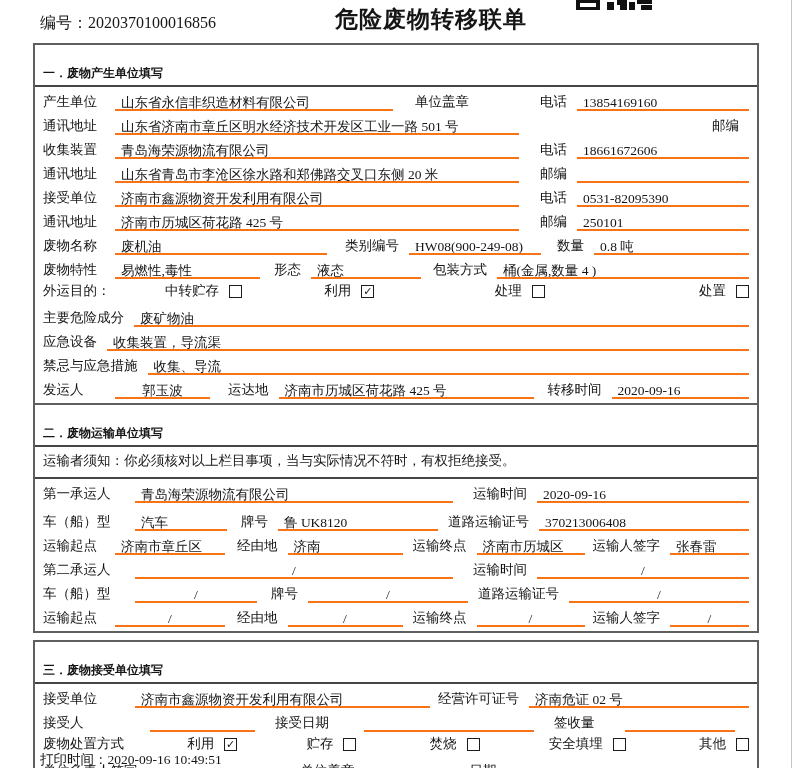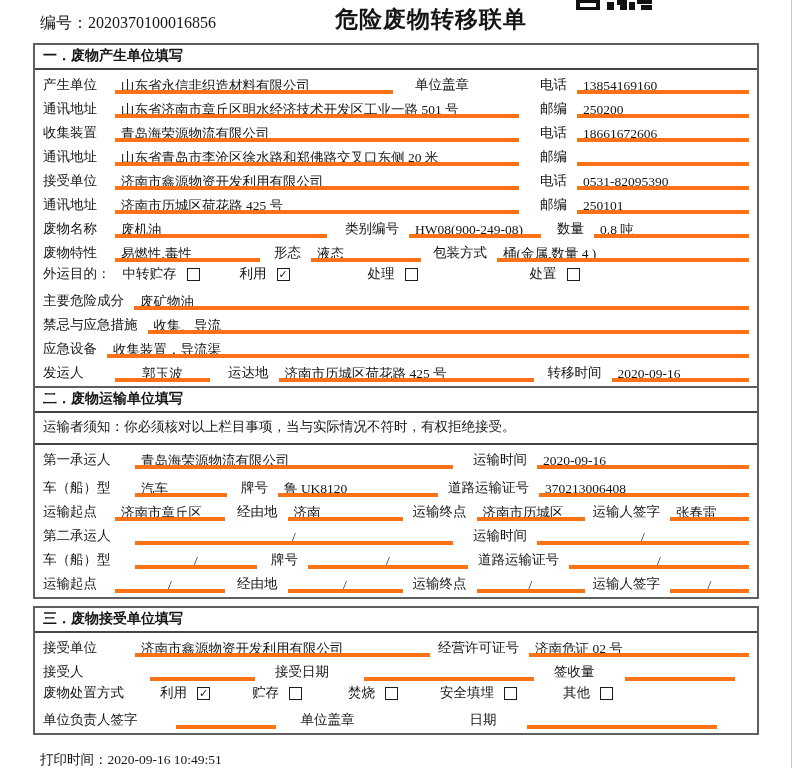--- a/index.html
+++ b/index.html
@@ -7,28 +7,28 @@
         font-family:"Liberation Serif","DejaVu Serif",serif;color:#151515;font-size:13.5px;}
   .doc-no{position:absolute;left:40px;top:13px;font-size:16px;white-space:nowrap;}
   .doc-title{position:absolute;left:0;top:4px;width:100%;box-sizing:border-box;padding-left:66px;
              text-align:center;font-size:23px;font-weight:bold;letter-spacing:1px;margin:0;}
   .qr{position:absolute;left:576px;top:0;}
   .page-edge{position:absolute;left:791px;top:0;width:1px;height:768px;background:#c4c4c4;}
   .form{position:absolute;left:33px;top:43px;width:726px;}
   .sec{border:2px solid #5f5f5f;background:#fff;box-sizing:border-box;}
   .sec.join{margin-top:-2px;}
   .sec.gap{margin-top:7px;}
-  .hd{font-weight:bold;font-size:14px;padding:3px 8px 4px;border-bottom:2px solid #454545;line-height:16px;}
+  .hd{font-weight:bold;font-size:12px;padding:20px 8px 4px;border-bottom:2px solid #454545;line-height:16px;}
   .notice{padding:6px 8px 8px;border-bottom:2px solid #454545;line-height:16px;white-space:nowrap;}
   .r{display:flex;align-items:flex-end;height:24px;padding:0 8px;box-sizing:border-box;}
   .r.tall{height:28px;padding-bottom:4px;align-items:flex-end;}
-  .r.cbrow{align-items:center;}
+  .r.cbrow{align-items:center;justify-content:space-between;}
   .lbl{white-space:nowrap;margin-right:10px;}
   .plain{white-space:nowrap;}
-  .val{border-bottom:4px solid #f97316;padding:0 6px;white-space:nowrap;box-sizing:border-box;
+  .val{border-bottom:2px solid #f97316;padding:0 6px;white-space:nowrap;box-sizing:border-box;
        height:17px;line-height:17px;overflow:hidden;}
   .fill{flex:1 1 auto;}
   .c{text-align:center;}
   .ra{margin-left:auto;}
   .opt{display:flex;align-items:center;white-space:nowrap;}
   .cb{width:13px;height:13px;border:1.5px solid #1c1c1c;margin-left:10px;box-sizing:border-box;
       font-size:11px;line-height:10px;text-align:center;flex:0 0 auto;}
   .print-line{position:absolute;left:40px;top:751px;font-size:13.5px;white-space:nowrap;}
 </style>
 </head>
@@ -63,21 +63,20 @@
         <span class="val" style="width:278px">山东省永信非织造材料有限公司</span>
         <span class="plain" style="margin-left:22px">单位盖章</span>
         <span class="lbl ra">电话</span>
         <span class="val" style="width:172px">13854169160</span>
       </div>
 
       <div class="r">
         <span class="lbl" style="min-width:62px">通讯地址</span>
         <span class="val" style="width:404px">山东省济南市章丘区明水经济技术开发区工业一路 501 号</span>
         <span class="lbl ra">邮编</span>
-        <span class="val" style="width:172px">250200</span>
       </div>
 
       <div class="r">
         <span class="lbl" style="min-width:62px">收集装置</span>
         <span class="val" style="width:404px">青岛海荣源物流有限公司</span>
         <span class="lbl ra">电话</span>
         <span class="val" style="width:172px">18661672606</span>
       </div>
 
       <div class="r">
@@ -138,27 +137,27 @@
           <span class="cb"></span>
         </span>
       </div>
 
       <div class="r">
         <span class="lbl">主要危险成分</span>
         <span class="val fill">废矿物油</span>
       </div>
 
       <div class="r">
+        <span class="lbl">应急设备</span>
+        <span class="val fill">收集装置，导流渠</span>
+      </div>
+
+      <div class="r">
         <span class="lbl">禁忌与应急措施</span>
         <span class="val fill">收集、导流</span>
-      </div>
-
-      <div class="r">
-        <span class="lbl">应急设备</span>
-        <span class="val fill">收集装置，导流渠</span>
       </div>
 
       <div class="r tall">
         <span class="lbl" style="min-width:62px">发运人</span>
         <span class="val c" style="width:95px">郭玉波</span>
         <span class="lbl" style="margin-left:18px">运达地</span>
         <span class="val" style="width:255px">济南市历城区荷花路 425 号</span>
         <span class="lbl" style="margin-left:14px">转移时间</span>
         <span class="val fill">2020-09-16</span>
       </div>

